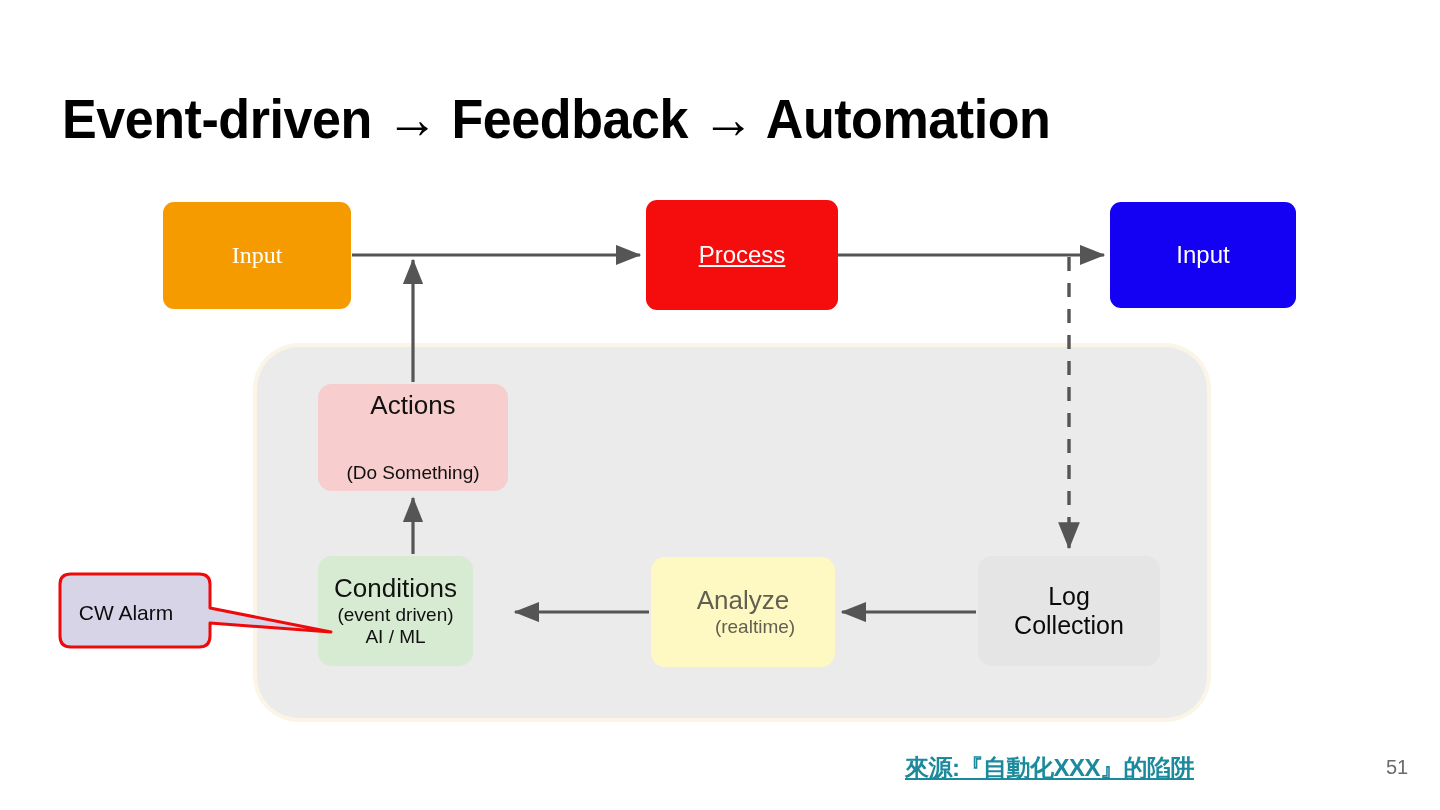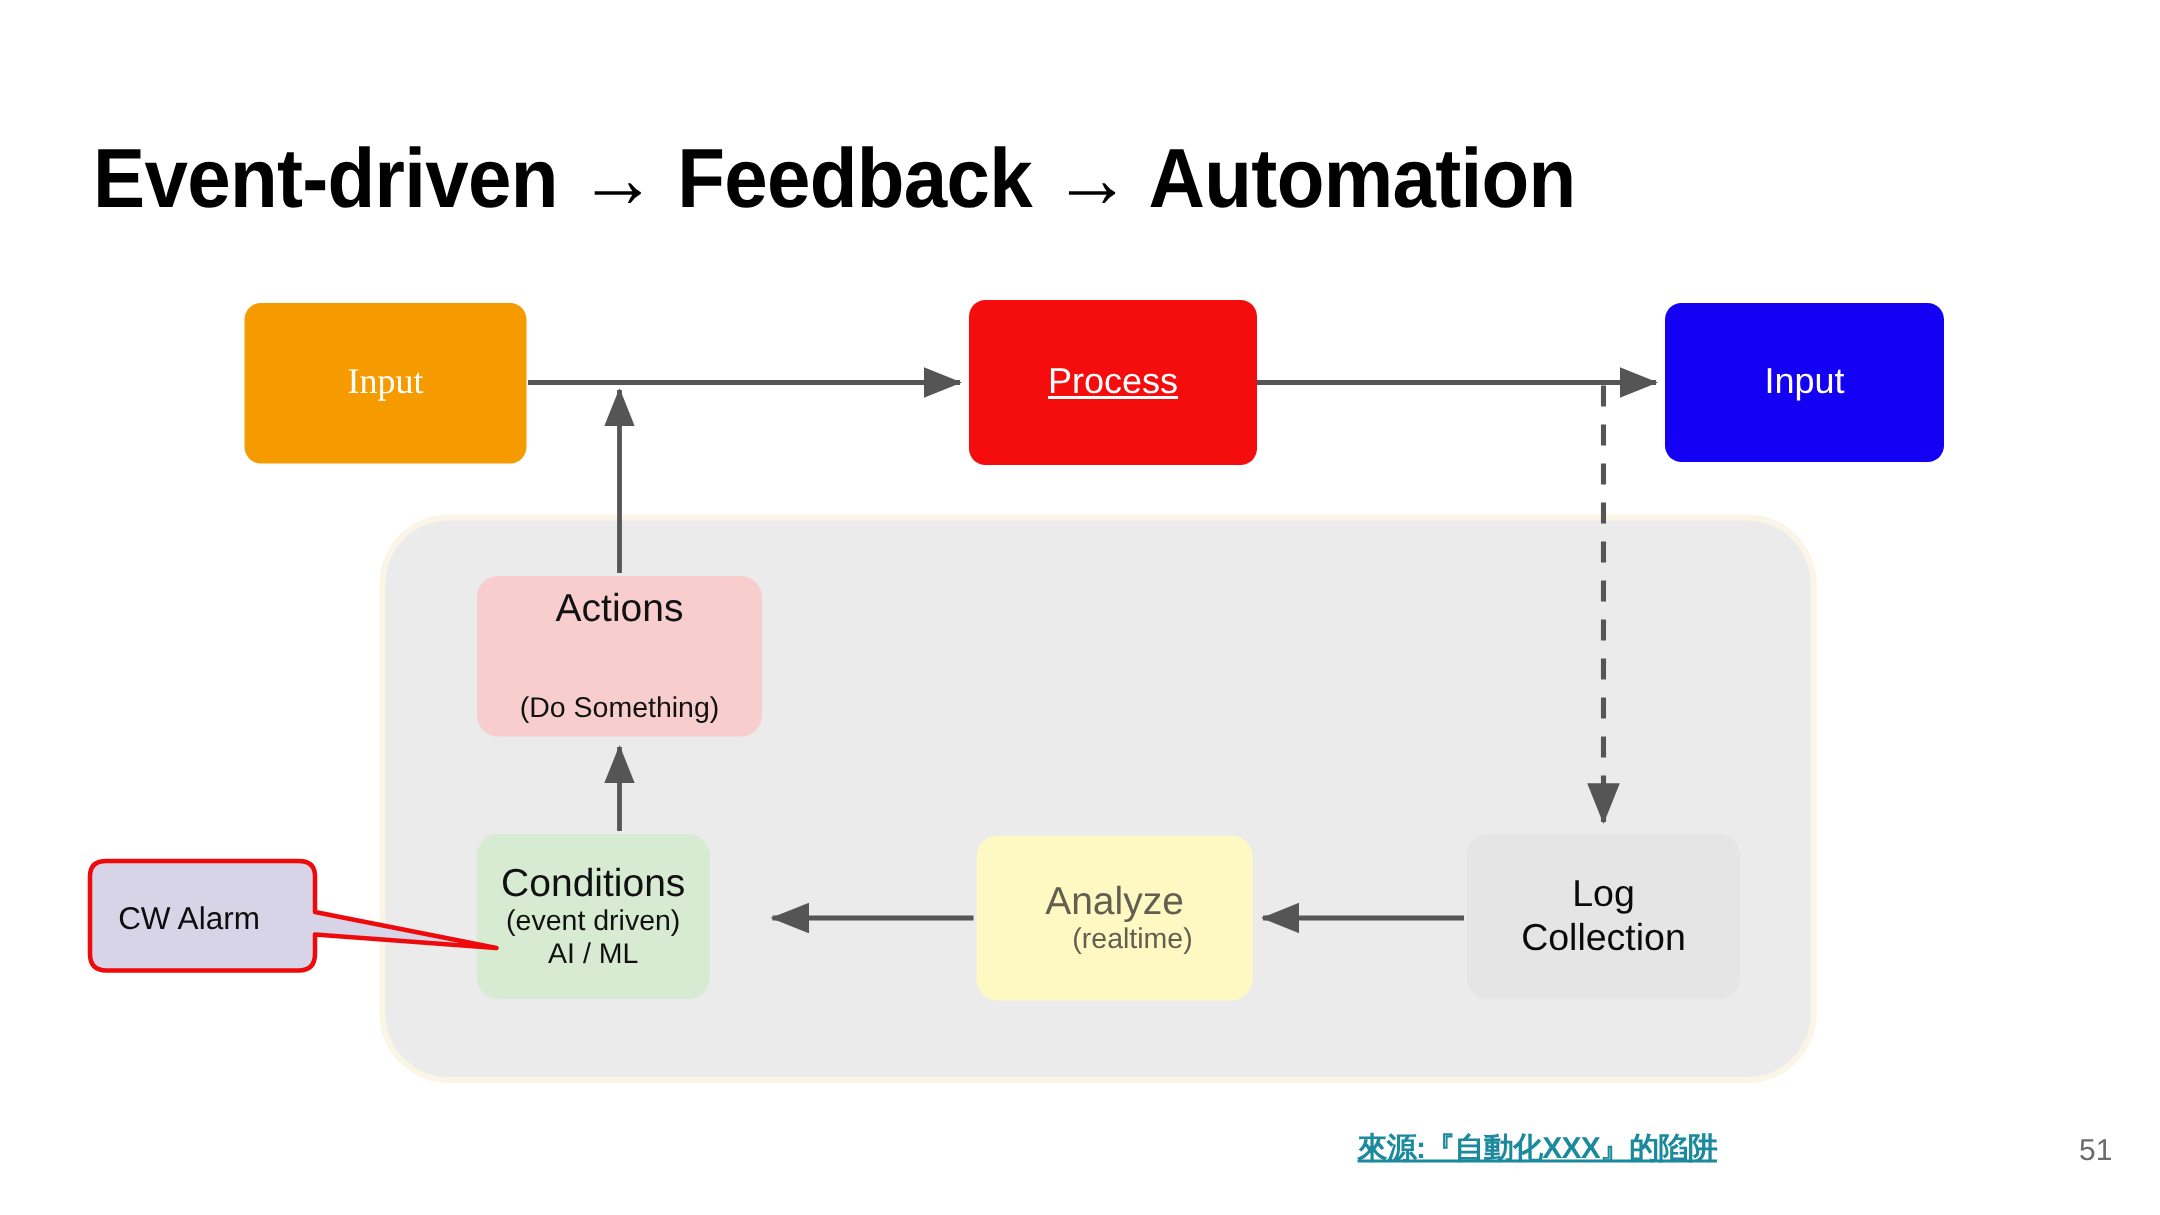--- a/index.html
+++ b/index.html
@@ -142,21 +142,21 @@
     color: #0d0d0d;
     box-sizing: border-box;
     padding-right: 6px;
   }
 
   
   #source-link {
     position: absolute;
     left: 905px;
     top: 752px;
-    font-size: 20px;
+    font-size: 24px;
     font-weight: bold;
     color: #1b8a9c;
     white-space: nowrap;
     letter-spacing: -0.5px;
   }
   #page-number {
     position: absolute;
     left: 1386px;
     top: 756px;
     font-size: 20px;

